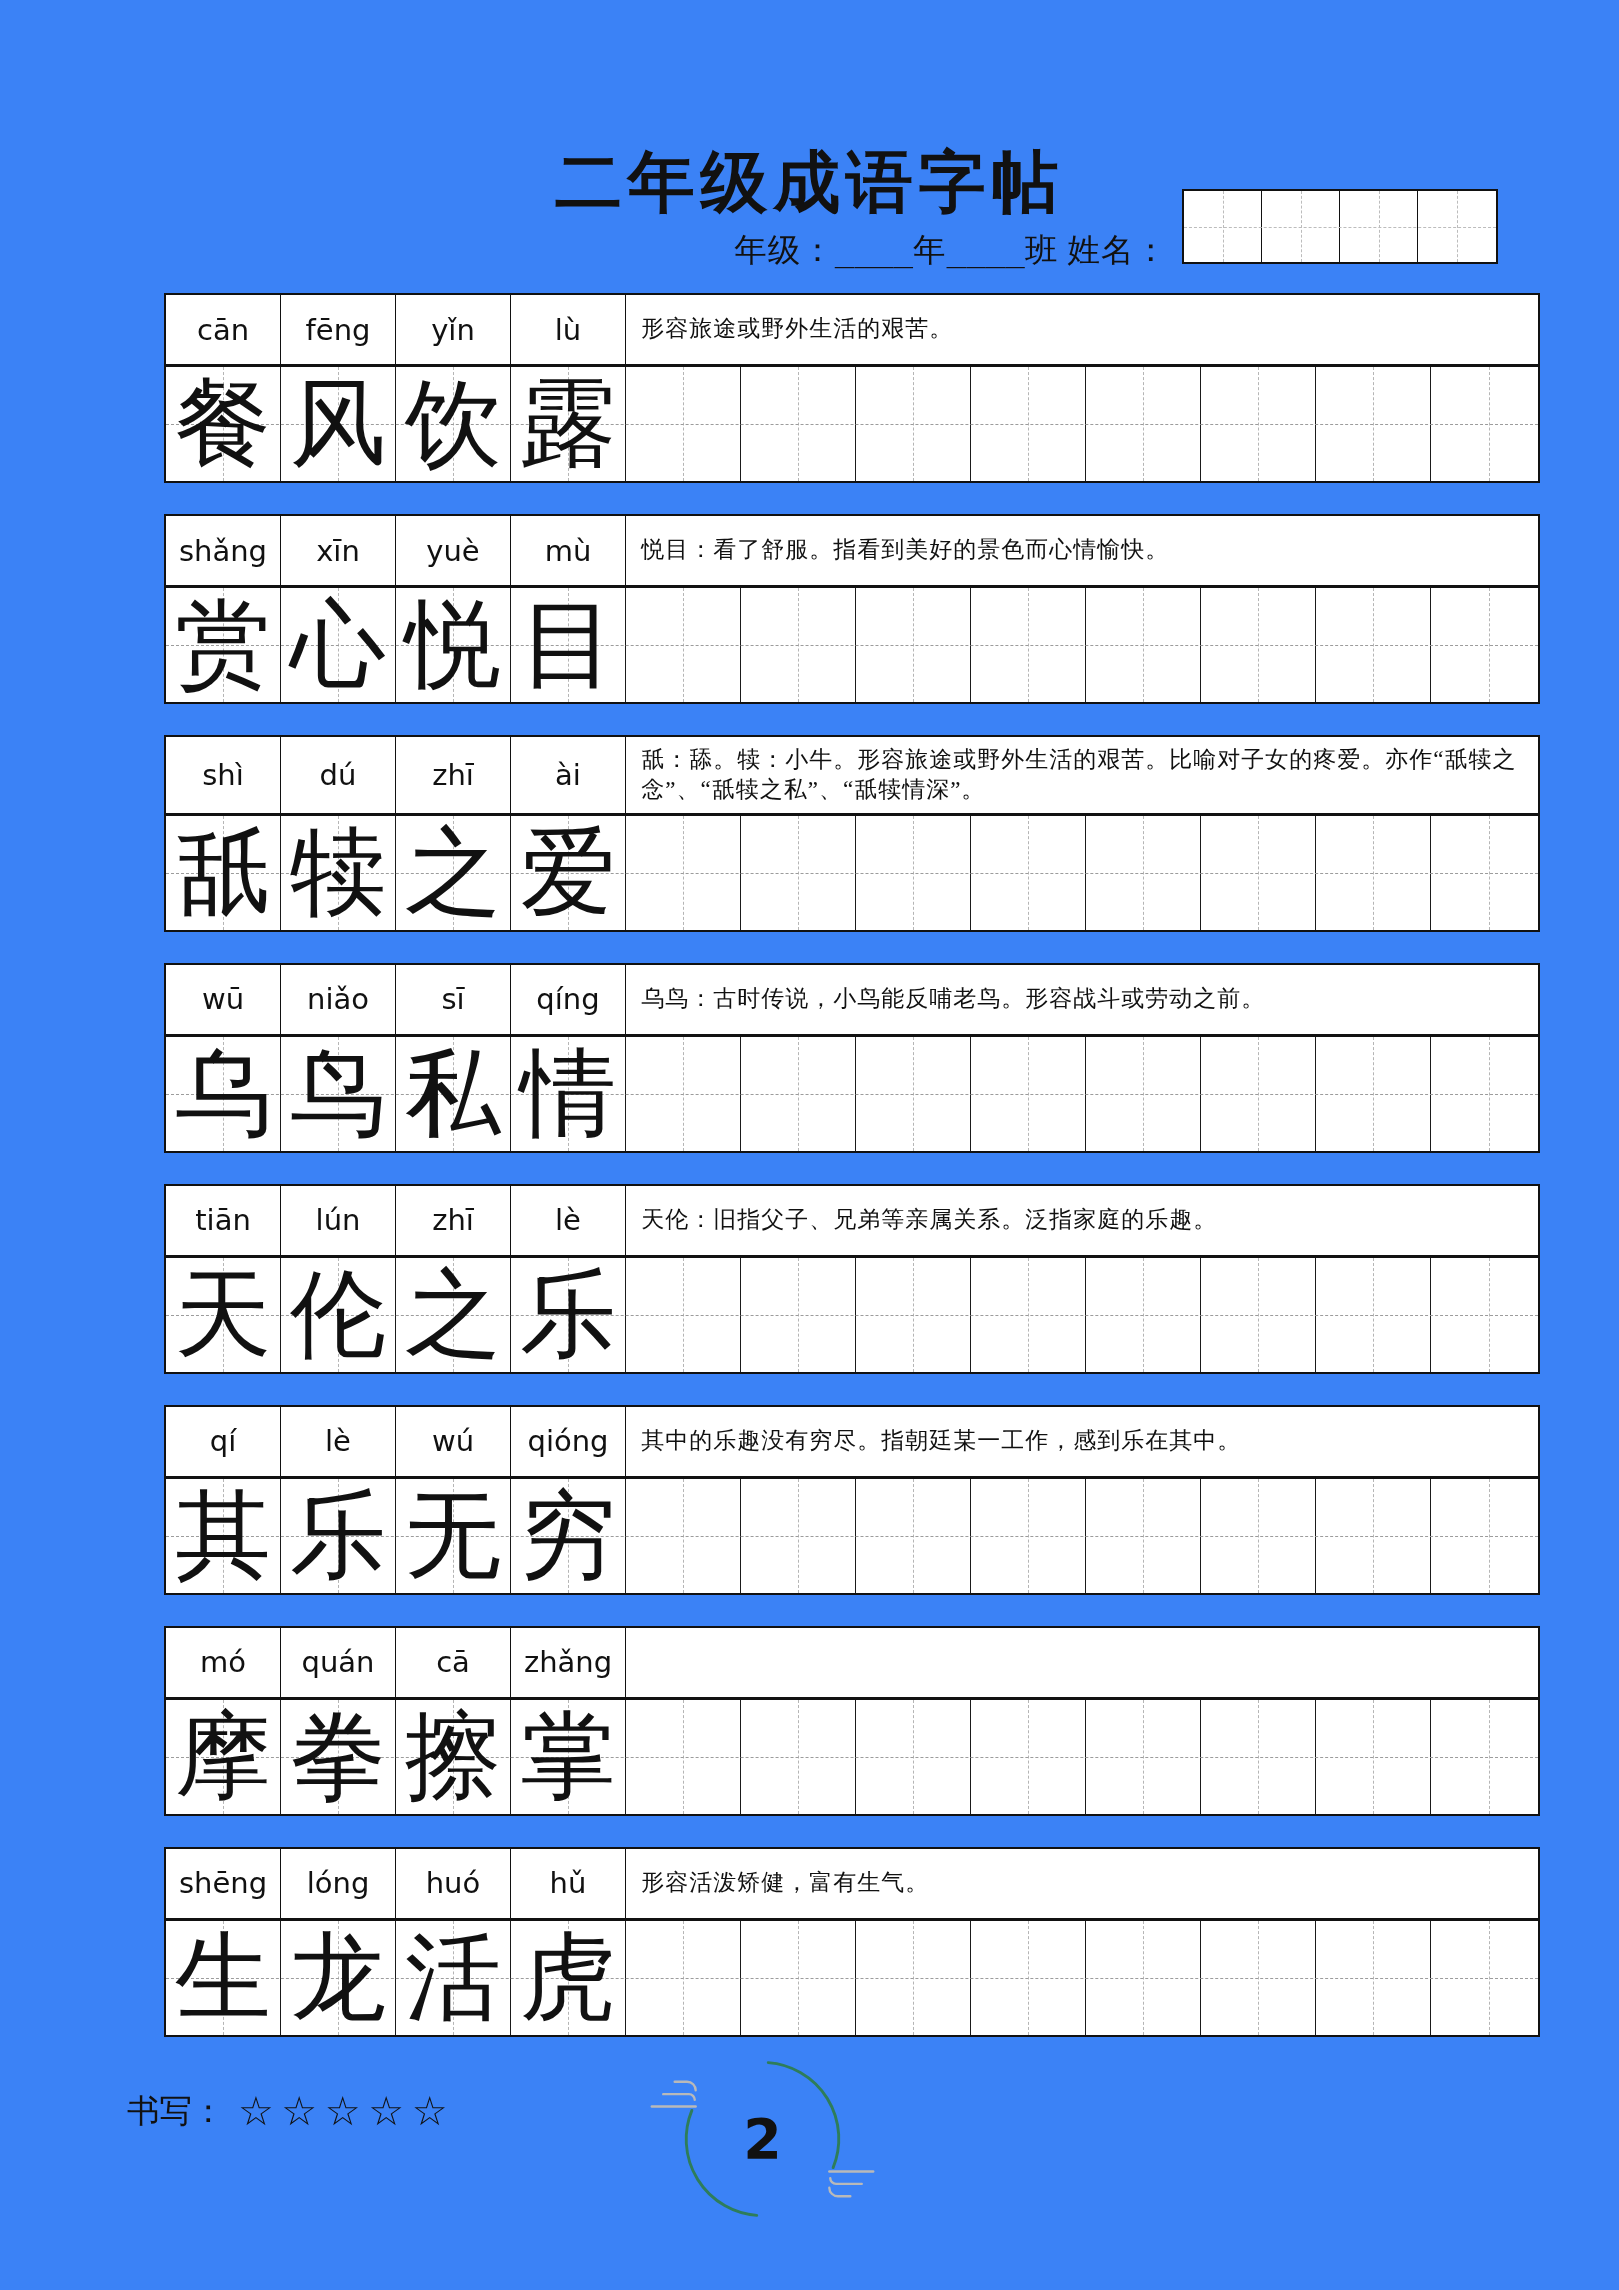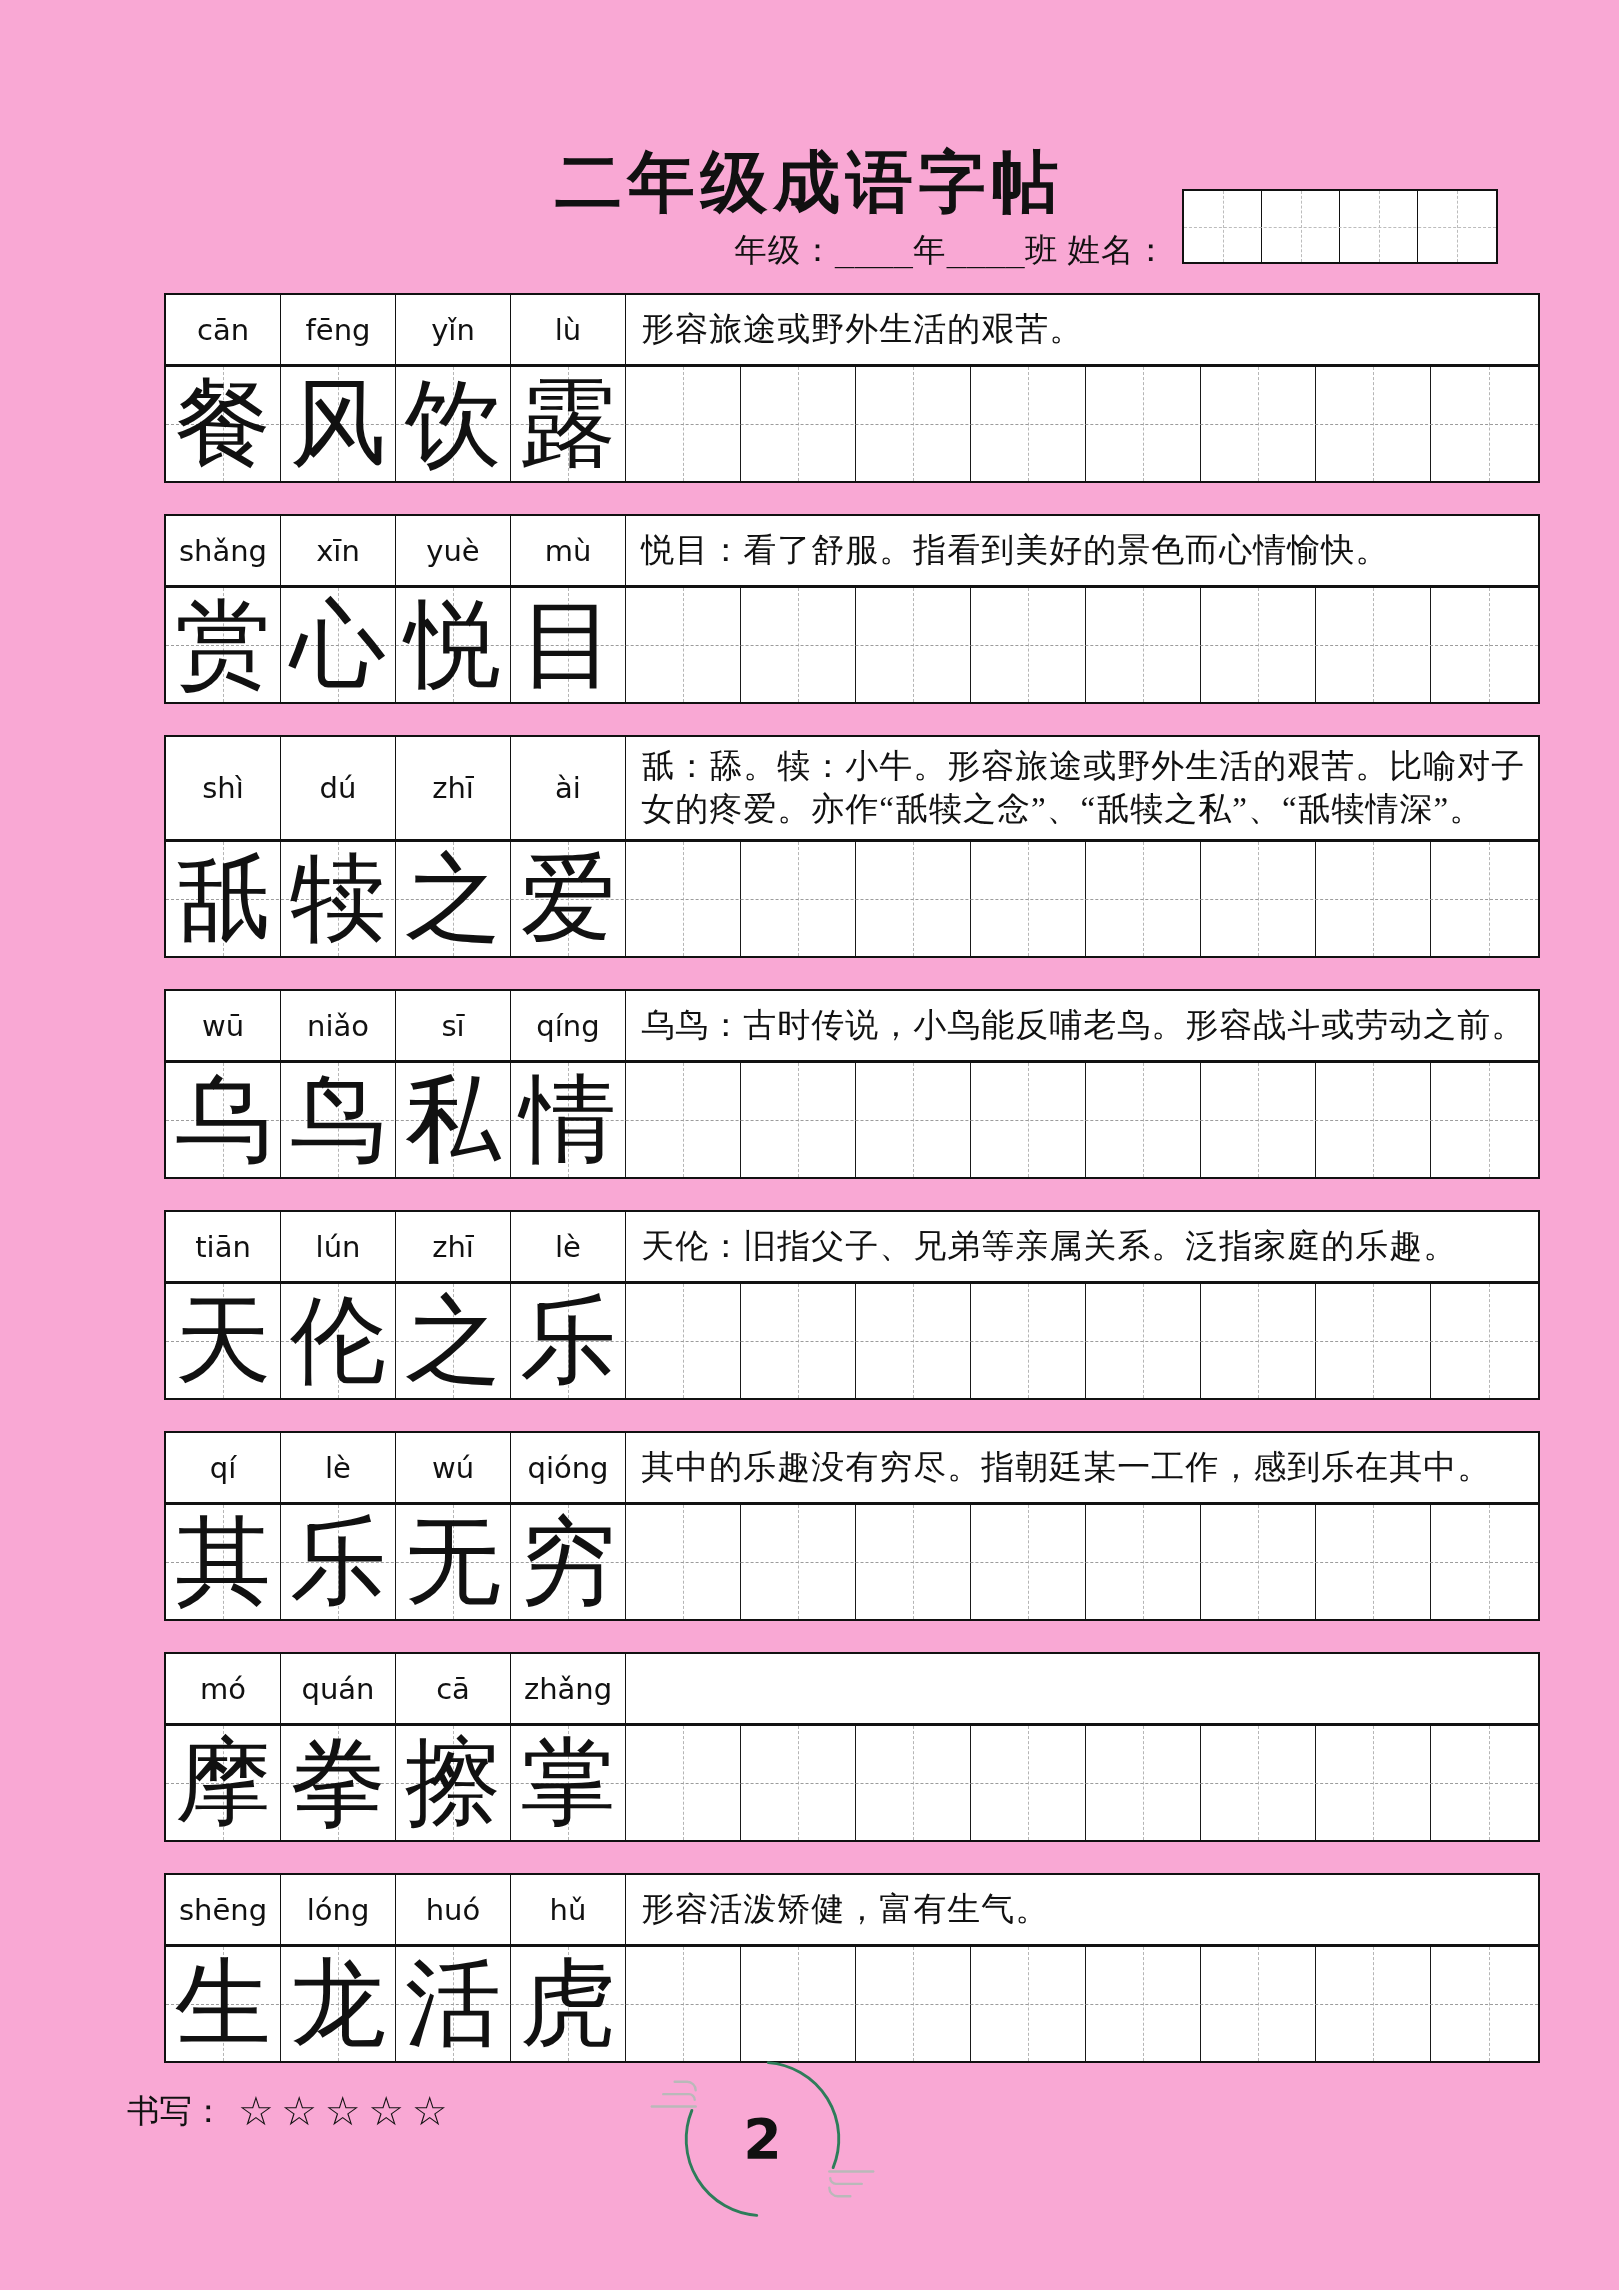--- a/index.html
+++ b/index.html
@@ -1,19 +1,19 @@
 <!DOCTYPE html>
 <html><head>
 <meta charset="utf-8">
 <style>
   html,body{margin:0;padding:0;background:#e9e9e9;}
   .page{
     position:relative;
     width:1619px;height:2290px;
-    background:#f9a8d4;
+    background:#3b82f6;
     font-family:"Liberation Serif","DejaVu Serif",serif;
     color:#111;
     overflow:hidden;
   }
   
   .title{
     position:absolute;top:92px;left:0;width:1619px;
     text-align:center;
     font-size:67px;font-weight:bold;letter-spacing:5.7px;
   }
@@ -49,21 +49,21 @@
   .py-cell{
     flex:0 0 115px;width:115px;box-sizing:border-box;
     border-right:1.9px solid #111;
     display:flex;align-items:center;justify-content:center;
     font-family:"DejaVu Sans","Liberation Sans",sans-serif;
     font-size:29px;
   }
   .def-cell{
     flex:1;display:flex;align-items:center;
     padding:7.6px 9.6px 7.6px 15.3px;
-    font-size:33px;line-height:1.32;letter-spacing:1px;
+    font-size:23px;line-height:1.32;letter-spacing:1px;
   }
   .char-row{
     position:relative;display:flex;height:119px;box-sizing:border-box;
     border:2.9px solid #111;border-top:3.8px solid #111;background:#fff;
   }
   .cell{
     flex:0 0 115px;width:115px;position:relative;box-sizing:border-box;
     border-right:1.9px solid #1a1a1a;
   }
   .cell:last-child{border-right:none;}

